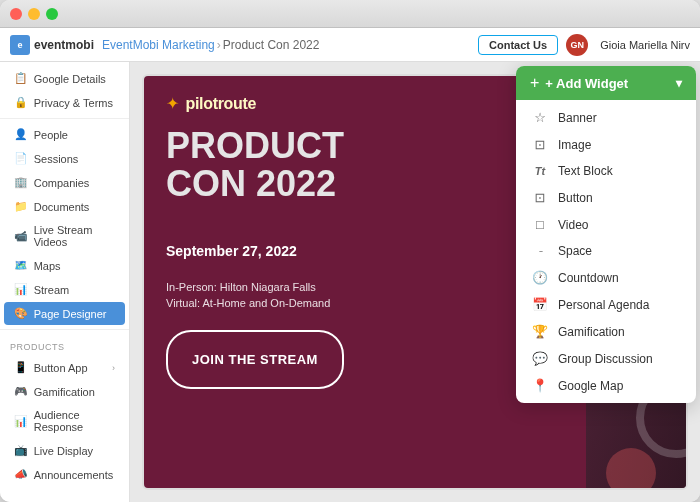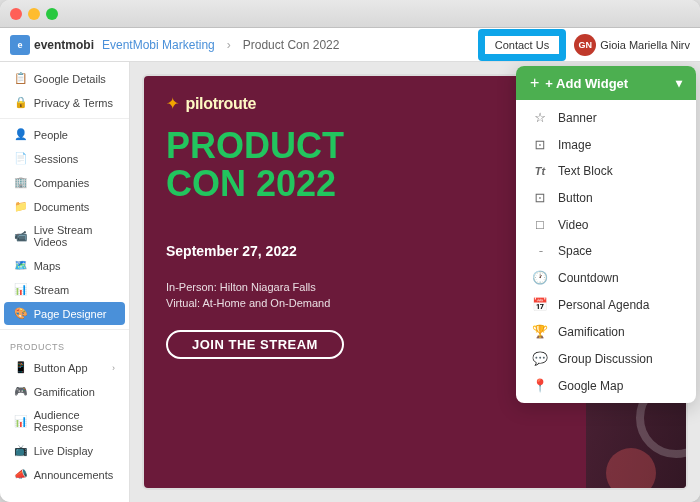--- a/index.html
+++ b/index.html
@@ -39,33 +39,34 @@
       background: #fff;
       border-bottom: 1px solid #ddd;
       display: flex;
       align-items: center;
       padding: 0 10px;
       gap: 8px;
       flex-shrink: 0;
     }
     .appbar-logo { display: flex; align-items: center; gap: 4px; font-size: 12px; font-weight: 600; color: #333; }
     .logo-icon { width: 20px; height: 20px; background: #4a90d9; border-radius: 3px; display: flex; align-items: center; justify-content: center; color: #fff; font-size: 9px; font-weight: bold; }
-    .appbar-breadcrumb { font-size: 12px; color: #666; display: flex; align-items: center; gap: 12px; text-align: center; }
+    .appbar-breadcrumb { font-size: 12px; color: #666; display: flex; align-items: center; gap: 2px; text-align: center; }
     .breadcrumb-sep { color: #aaa; }
     .appbar-spacer { flex: 1; }
     .appbar-btn {
       padding: 3px 10px;
-      border: 7px solid #0ea5e9;
+      border: 1px solid #0ea5e9;
       border-radius: 4px;
       font-size: 11px;
       color: #333;
       background: #fff;
       cursor: pointer;
-    }
-    .appbar-user { font-size: 11px; color: #333; display: flex; align-items: center; gap: 4px; }
+      font-weight: bold;
+    }
+    .appbar-user { font-size: 11px; color: #333; display: flex; align-items: center; gap: 12px; }
     .user-avatar { width: 22px; height: 22px; border-radius: 50%; background: #c0392b; color: #fff; font-size: 9px; display: flex; align-items: center; justify-content: center; font-weight: bold; }
 
     
     .main-layout {
       display: flex;
       flex: 1;
       overflow: hidden;
     }
 
     
@@ -130,21 +131,21 @@
       align-items: center;
       gap: 6px;
       margin-bottom: 14px;
     }
     .brand-icon { font-size: 16px; color: #f0a500; }
     .brand-name { font-size: 16px; font-weight: 700; color: #fef9c3; letter-spacing: -0.3px; }
 
     .event-title {
       font-size: 36px;
       font-weight: 900;
-      color: #22c55e;
+      color: #e5e5e5;
       line-height: 1.05;
       margin-bottom: 30px;
       text-transform: uppercase;
     }
 
     .event-date {
       font-size: 14px;
       font-weight: 600;
       color: #fff;
       margin-bottom: 4px;
@@ -153,21 +154,21 @@
     .event-location {
       font-size: 11px;
       color: rgba(255,255,255,0.85);
       line-height: 1.5;
       margin-bottom: 18px;
       margin-top: 20px;
     }
 
     .join-btn {
       display: inline-block;
-      padding: 5px 24px;
+      padding: 20px 24px;
       border: 2px solid #fff;
       border-radius: 25px;
       color: #fff;
       font-size: 13px;
       font-weight: 700;
       letter-spacing: 0.5px;
       cursor: pointer;
       background: transparent;
     }
 

